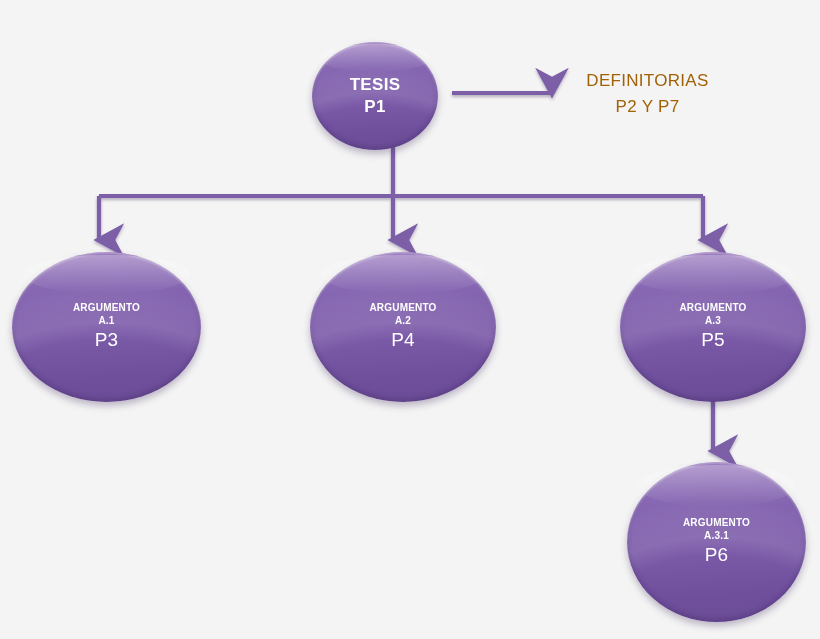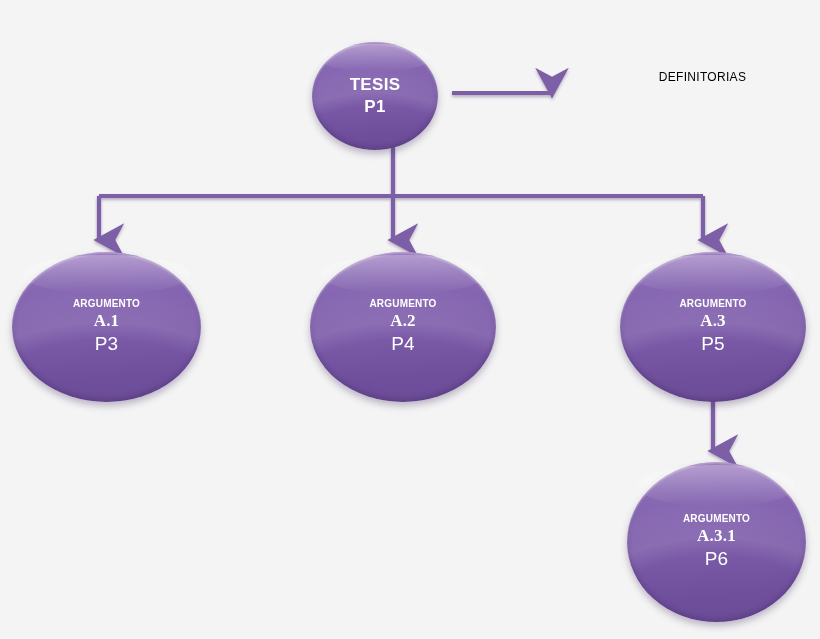--- a/index.html
+++ b/index.html
@@ -62,40 +62,40 @@
     right: 6%;
     top: 2%;
     height: 26%;
     border-radius: 50%;
     background: linear-gradient(180deg, rgba(255,255,255,0.30), rgba(255,255,255,0.0));
     pointer-events: none;
   }
   .node .txt { position: relative; z-index: 2; line-height: 1.28; }
 
   .l-small { font-size: 10px; font-weight: bold; letter-spacing: 0.2px; }
-  .l-mid   { font-size: 17px; font-weight: bold; letter-spacing: 0.2px; font-family: Liberation Serif, serif; }
+  .l-mid   { font-size: 10px; font-weight: bold; letter-spacing: 0.2px; }
   .l-big   { font-size: 19px;   font-weight: normal; letter-spacing: 0.2px; }
   .l-root  { font-size: 17px;   font-weight: bold; letter-spacing: 0.3px; }
 
   
   #node-tesis   { left: 312px; top:  42px; width: 126px; height: 108px; }
   #node-a1      { left:  12px; top: 252px; width: 189px; height: 150px; }
   #node-a2      { left: 310px; top: 252px; width: 186px; height: 150px; }
   #node-a3      { left: 620px; top: 252px; width: 186px; height: 150px; }
   #node-a31     { left: 627px; top: 462px; width: 179px; height: 160px; }
 
   
   #label-definitorias {
     position: absolute;
-    left: 595px;
+    left: 540px;
     top: 68px;
     width: 215px;
     text-align: center;
-    color: #000000;
-    font-size: 12px;
+    color: #a16207;
+    font-size: 17px;
     line-height: 1.52;
     letter-spacing: 0.3px;
   }
 </style>
 </head>
 <body>
 
 <div id="canvas">
 
   <svg id="edges" viewBox="0 0 820 639" width="820" height="639">
@@ -153,15 +153,16 @@
   </div>
 
   <div class="node" id="node-a31">
     <div class="txt l-small">ARGUMENTO</div>
     <div class="txt l-mid">A.3.1</div>
     <div class="txt l-big">P6</div>
   </div>
 
   <div id="label-definitorias">
     <div>DEFINITORIAS</div>
+    <div>P2 Y P7</div>
   </div>
 
 </div>
 
 </body></html>

